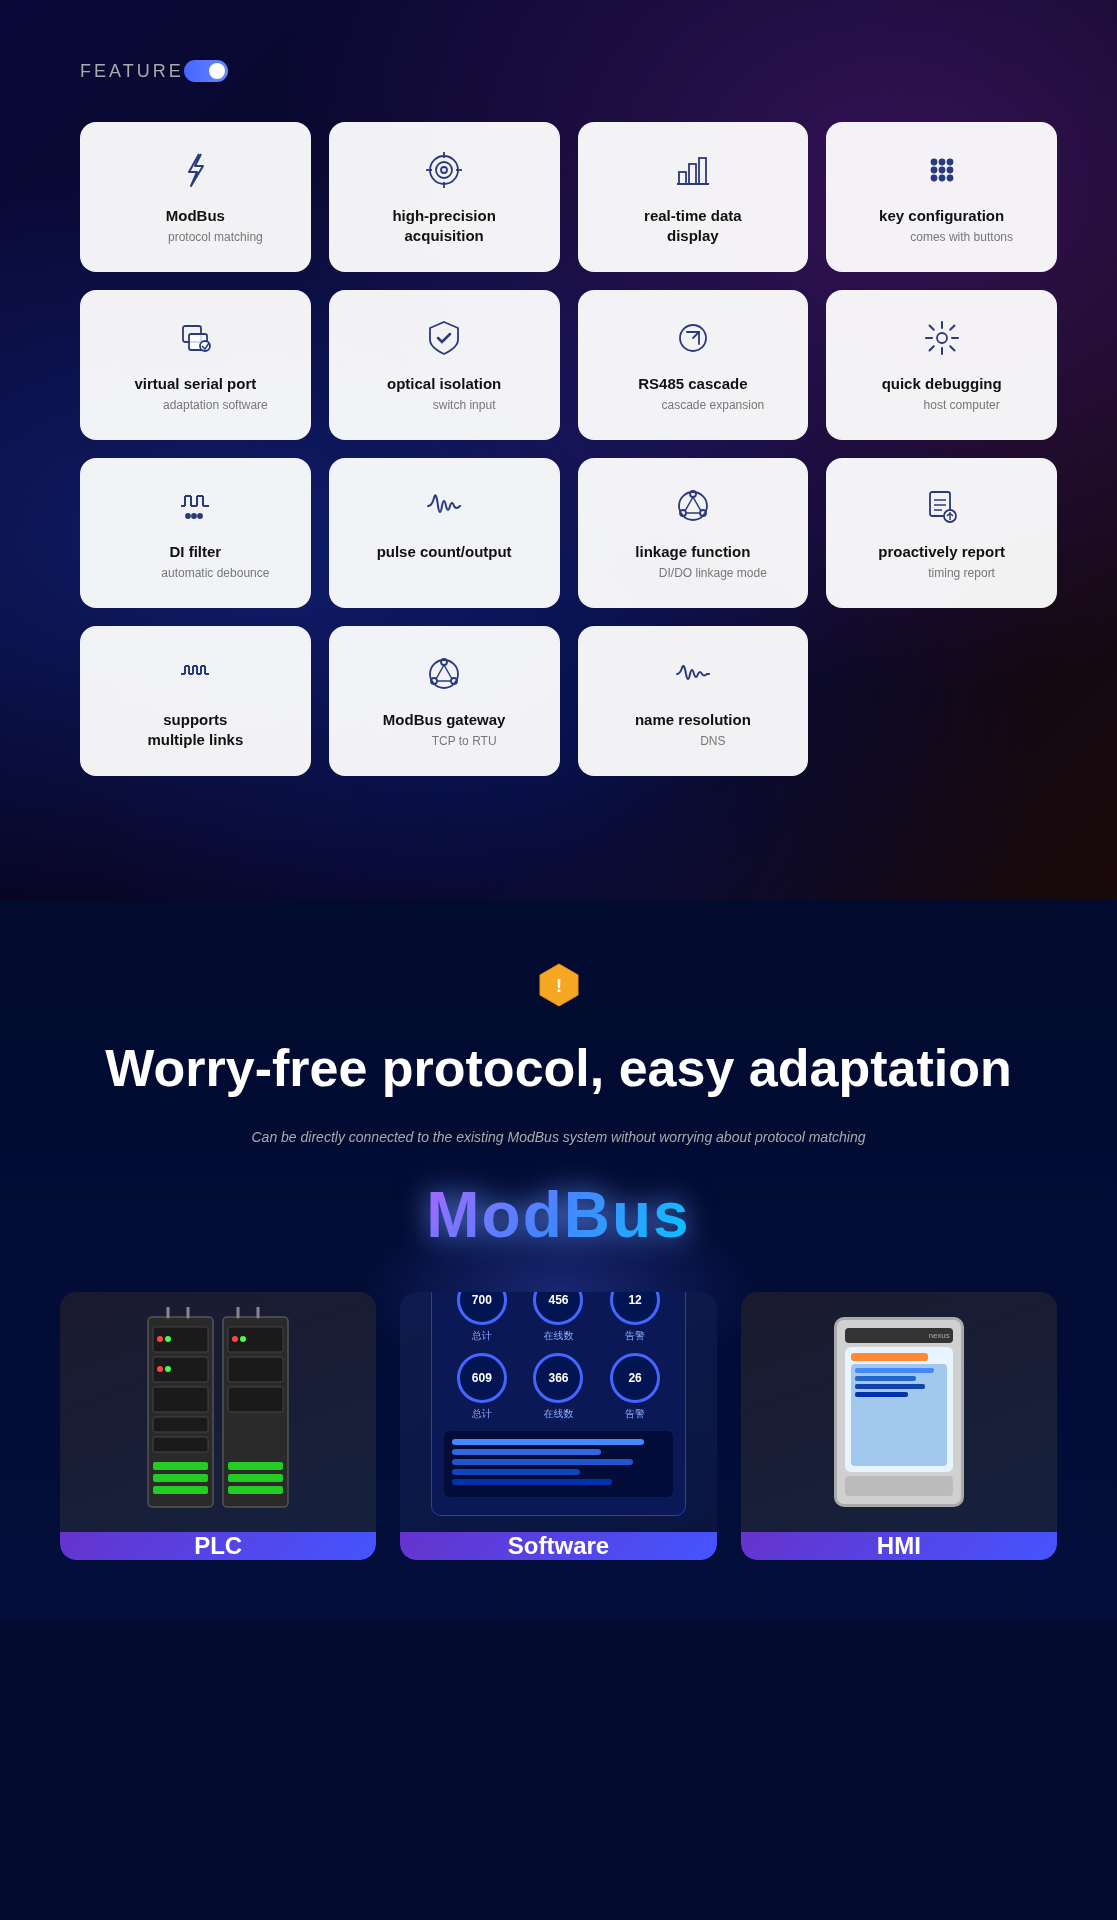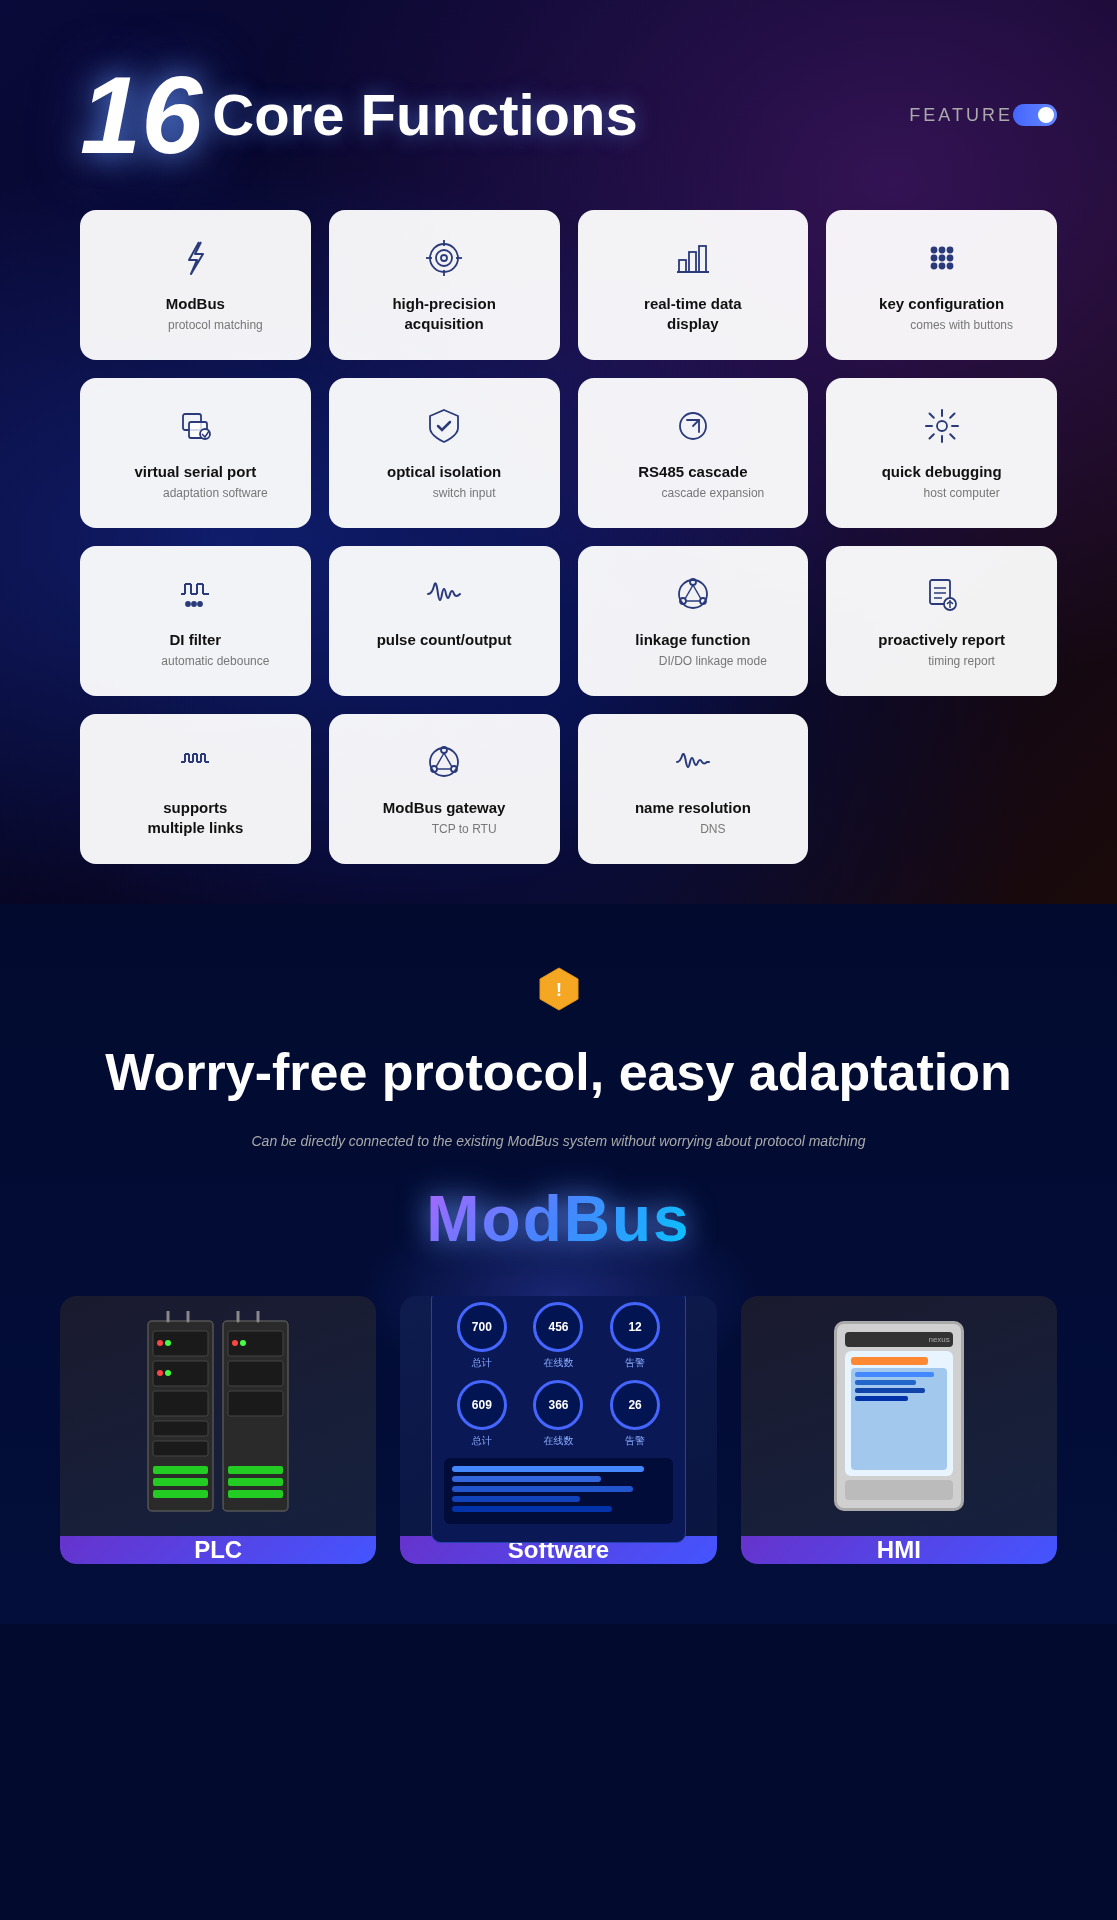--- a/index.html
+++ b/index.html
@@ -298,24 +298,20 @@
       background: #bbb;
       border-radius: 4px;
       margin-top: 4px;
     }
   </style>
 </head>
 <body>
 
 <div class="hero">
   <div class="title-row">
-    <div class="main-title">
-      <span class="title-num">16</span>
-      <span class="title-text">Core Functions</span>
-    </div>
     <div class="feature-badge">
       <span>FEATURE</span>
       <span class="feature-toggle"></span>
     </div>
   </div>
 
   <div class="features-grid">
 
     <div class="feature-card">
       <div class="card-icon">
@@ -595,21 +591,21 @@
           <rect x="15" y="179" width="55" height="8" rx="2" fill="#22cc22"></rect>
           <rect x="90" y="155" width="55" height="8" rx="2" fill="#22cc22"></rect>
           <rect x="90" y="167" width="55" height="8" rx="2" fill="#22cc22"></rect>
           <rect x="90" y="179" width="55" height="8" rx="2" fill="#22cc22"></rect>
         </svg>
       </div>
       <div class="device-label">PLC</div>
     </div>
 
     <div class="device-card">
-      <div class="device-image" style="background: linear-gradient(160deg, #0d1b4e 0%, #0a1540 100%); padding: 16px;">
+      <div class="device-image" style="background: linear-gradient(160deg, #0d1b4e 0%, #0a1540 100%); padding: 16px; align-items: flex-end;">
         <div class="software-card-inner">
           <div class="sw-metric">
             <div>
               <div class="sw-circle">700</div>
               <div class="sw-label">总计</div>
             </div>
             <div>
               <div class="sw-circle">456</div>
               <div class="sw-label">在线数</div>
             </div>

